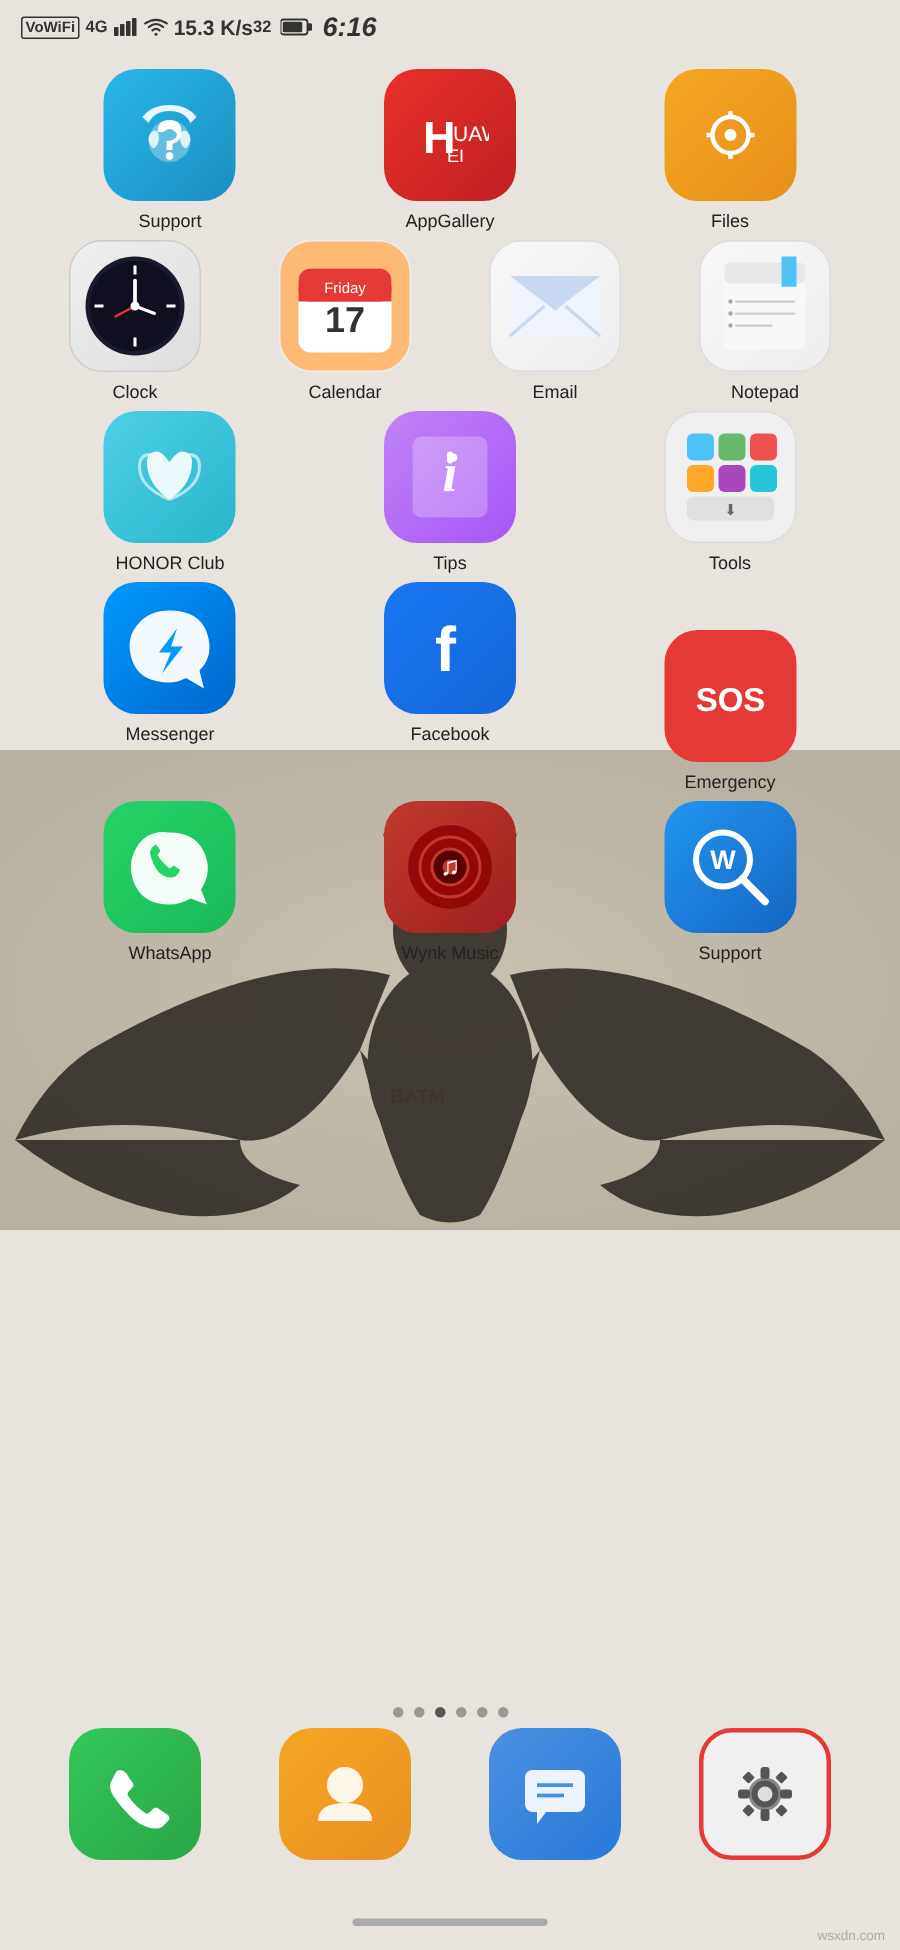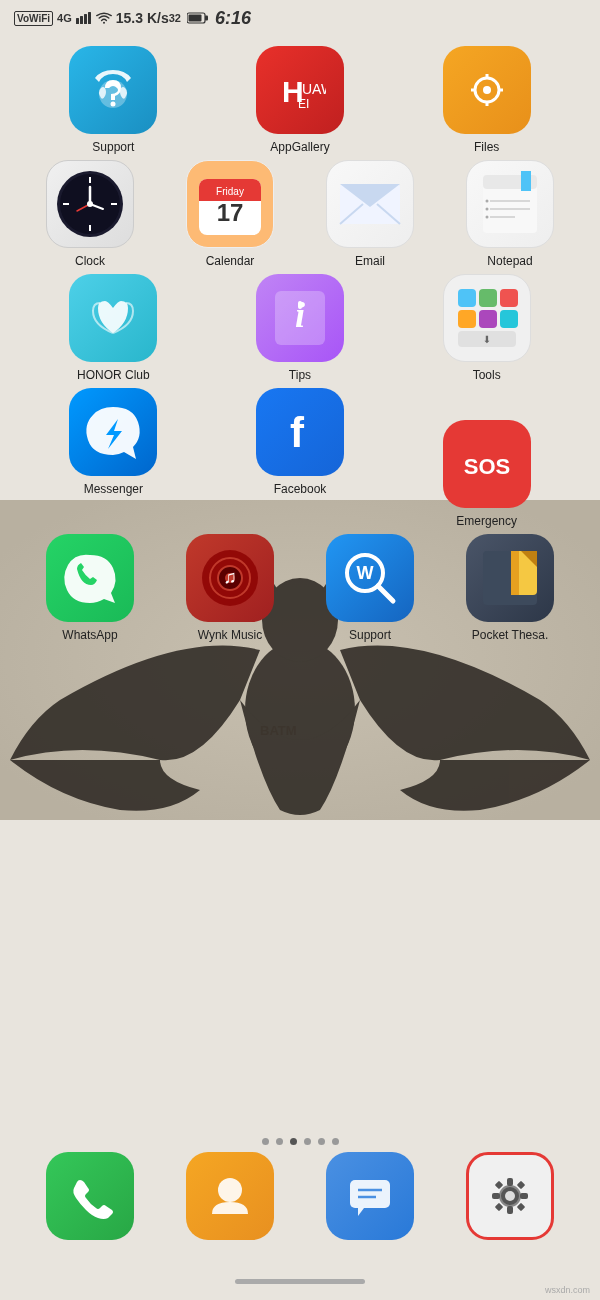--- a/index.html
+++ b/index.html
@@ -505,34 +505,20 @@
         <svg width="70" height="70" viewBox="0 0 70 70">
 
           <circle cx="30" cy="30" r="18" stroke="white" stroke-width="4" fill="none"></circle>
           <line x1="43" y1="43" x2="58" y2="58" stroke="white" stroke-width="5" stroke-linecap="round"></line>
           <text x="30" y="36" font-size="18" fill="white" text-anchor="middle" font-family="Arial" font-weight="bold">W</text>
         </svg>
       </div>
       <span class="app-label">Support</span>
     </div>
 
-    <div class="app-item">
-      <div class="app-icon icon-pocket">
-        <svg width="70" height="70" viewBox="0 0 70 70">
-
-          <rect x="8" y="8" width="54" height="54" rx="4" fill="#3d4a5c"></rect>
-
-          <rect x="36" y="8" width="26" height="44" rx="4" fill="#f5c842"></rect>
-          <rect x="36" y="8" width="8" height="44" fill="#e6a020"></rect>
-
-          <polygon points="62,8 62,24 46,8" fill="#c08010"></polygon>
-        </svg>
-      </div>
-      <span class="app-label">Pocket Thesa.</span>
-    </div>
 
   </div>
 
 </div>
 
 <div class="page-indicator">
   <div class="dot"></div>
   <div class="dot"></div>
   <div class="dot active"></div>
   <div class="dot"></div>

